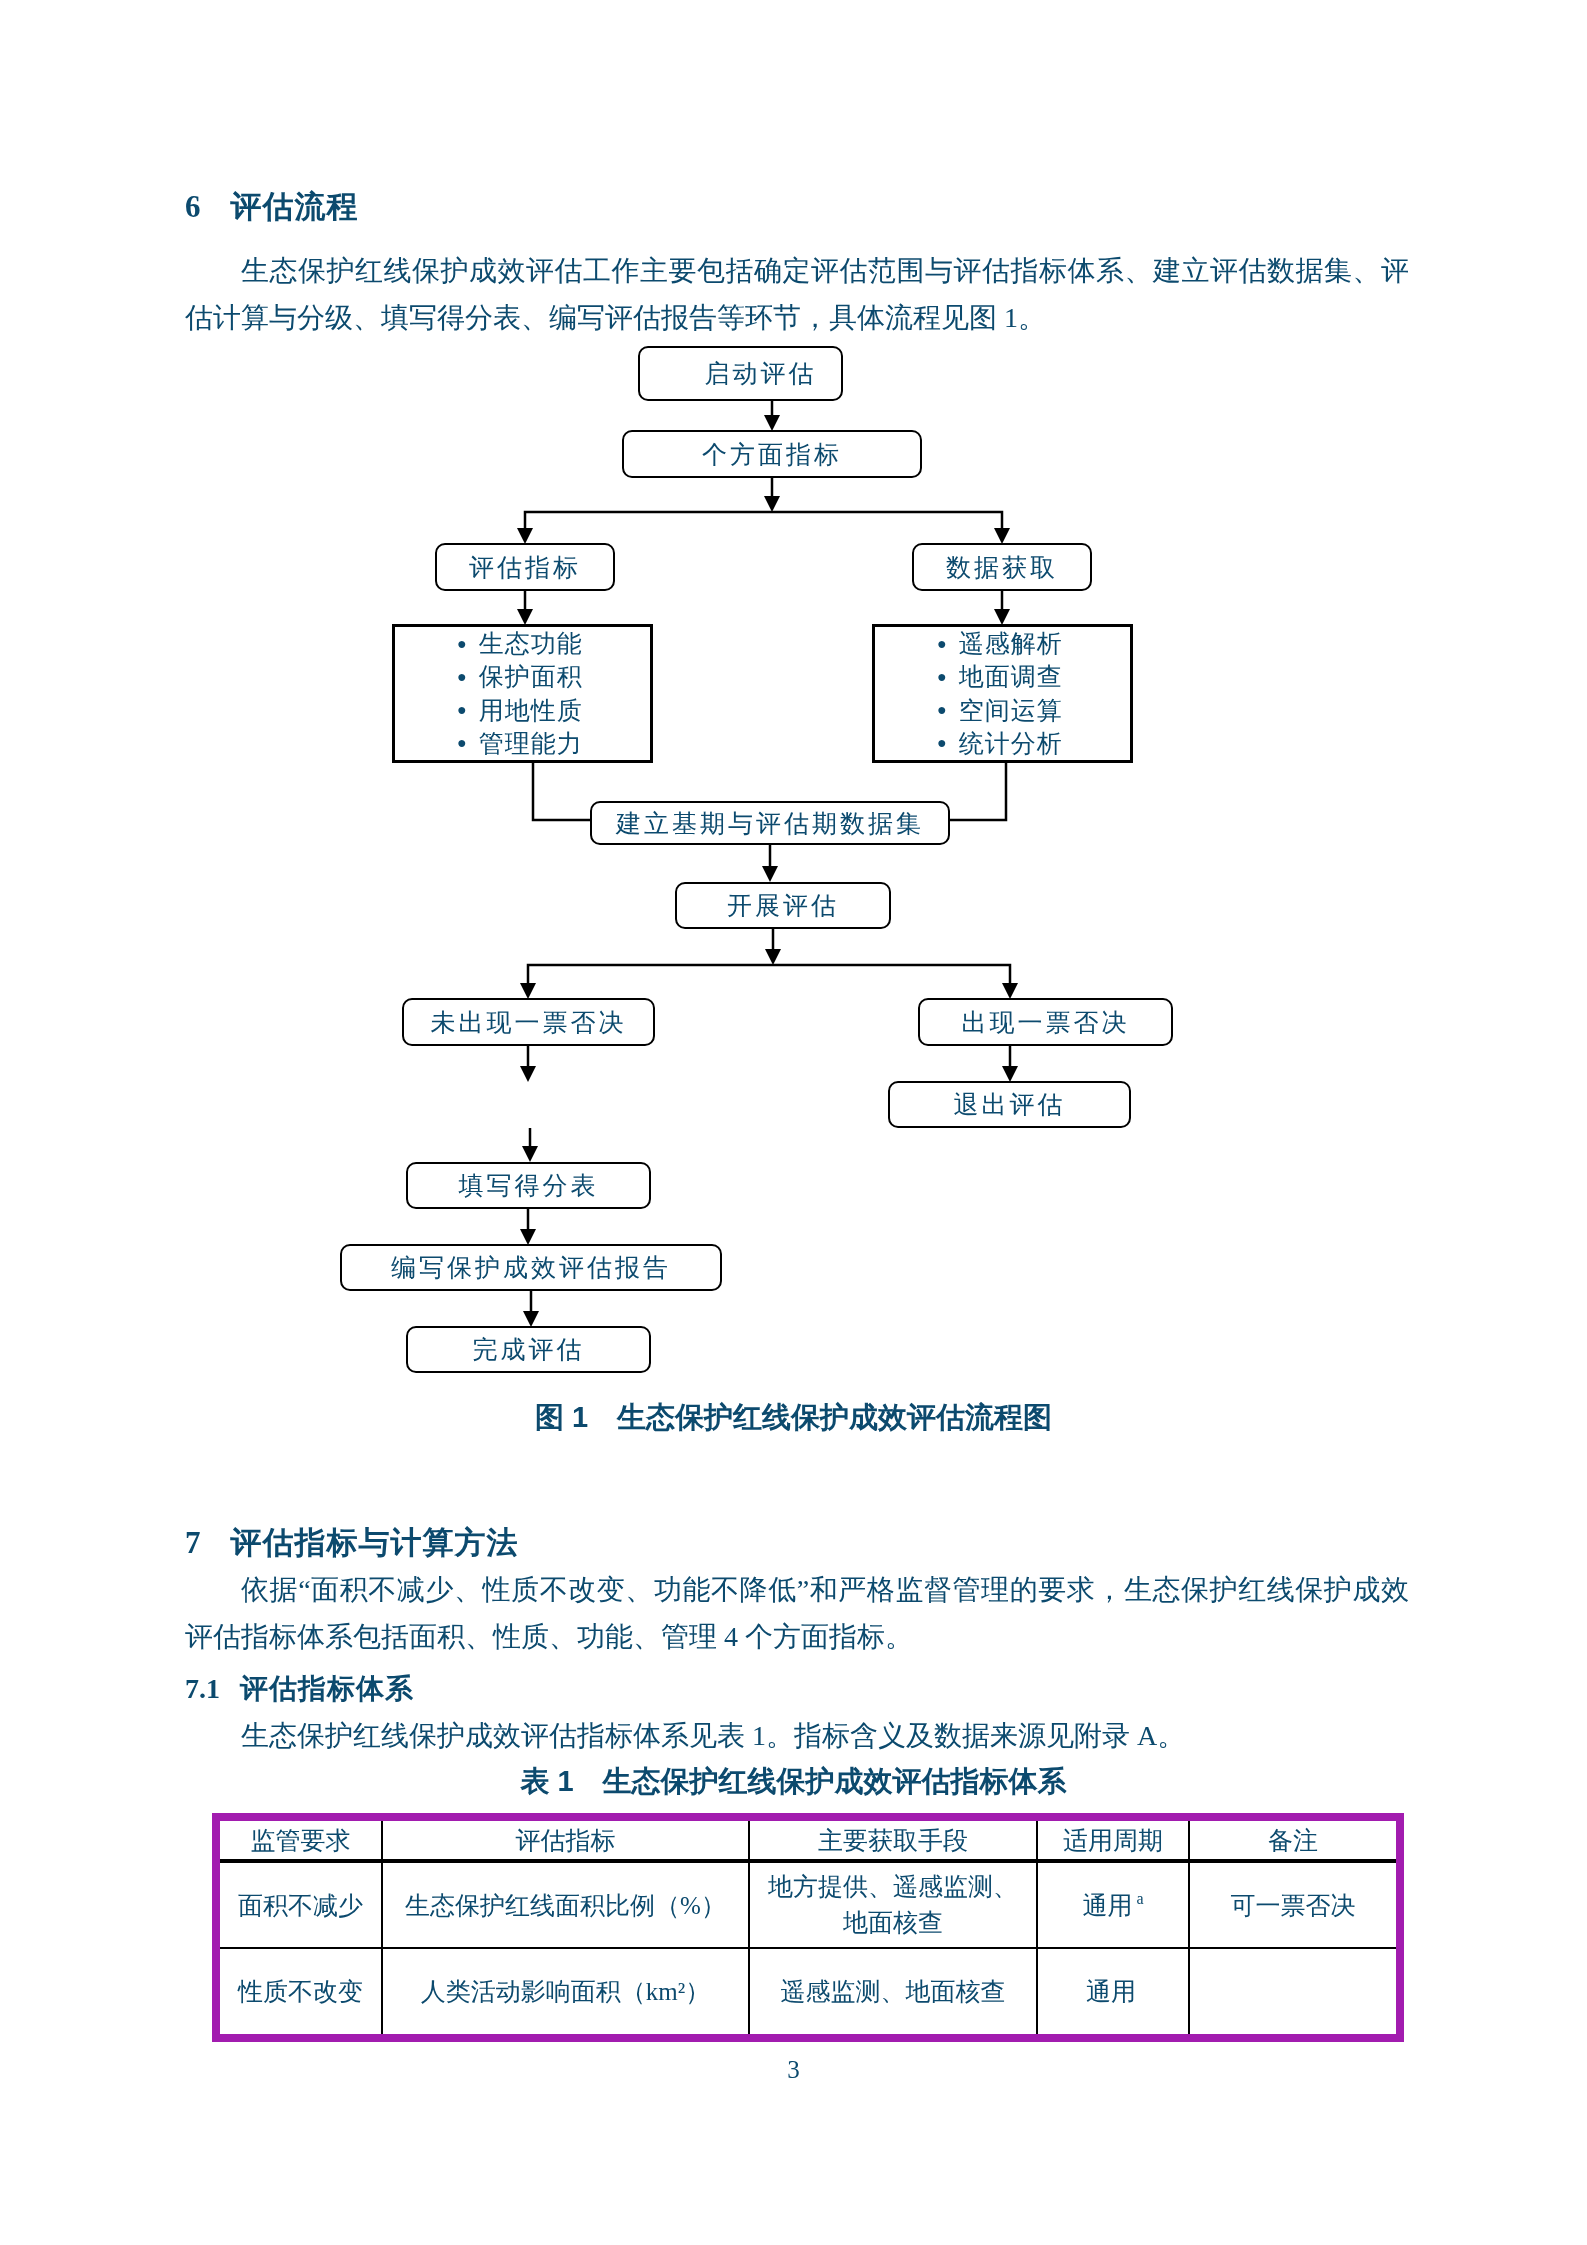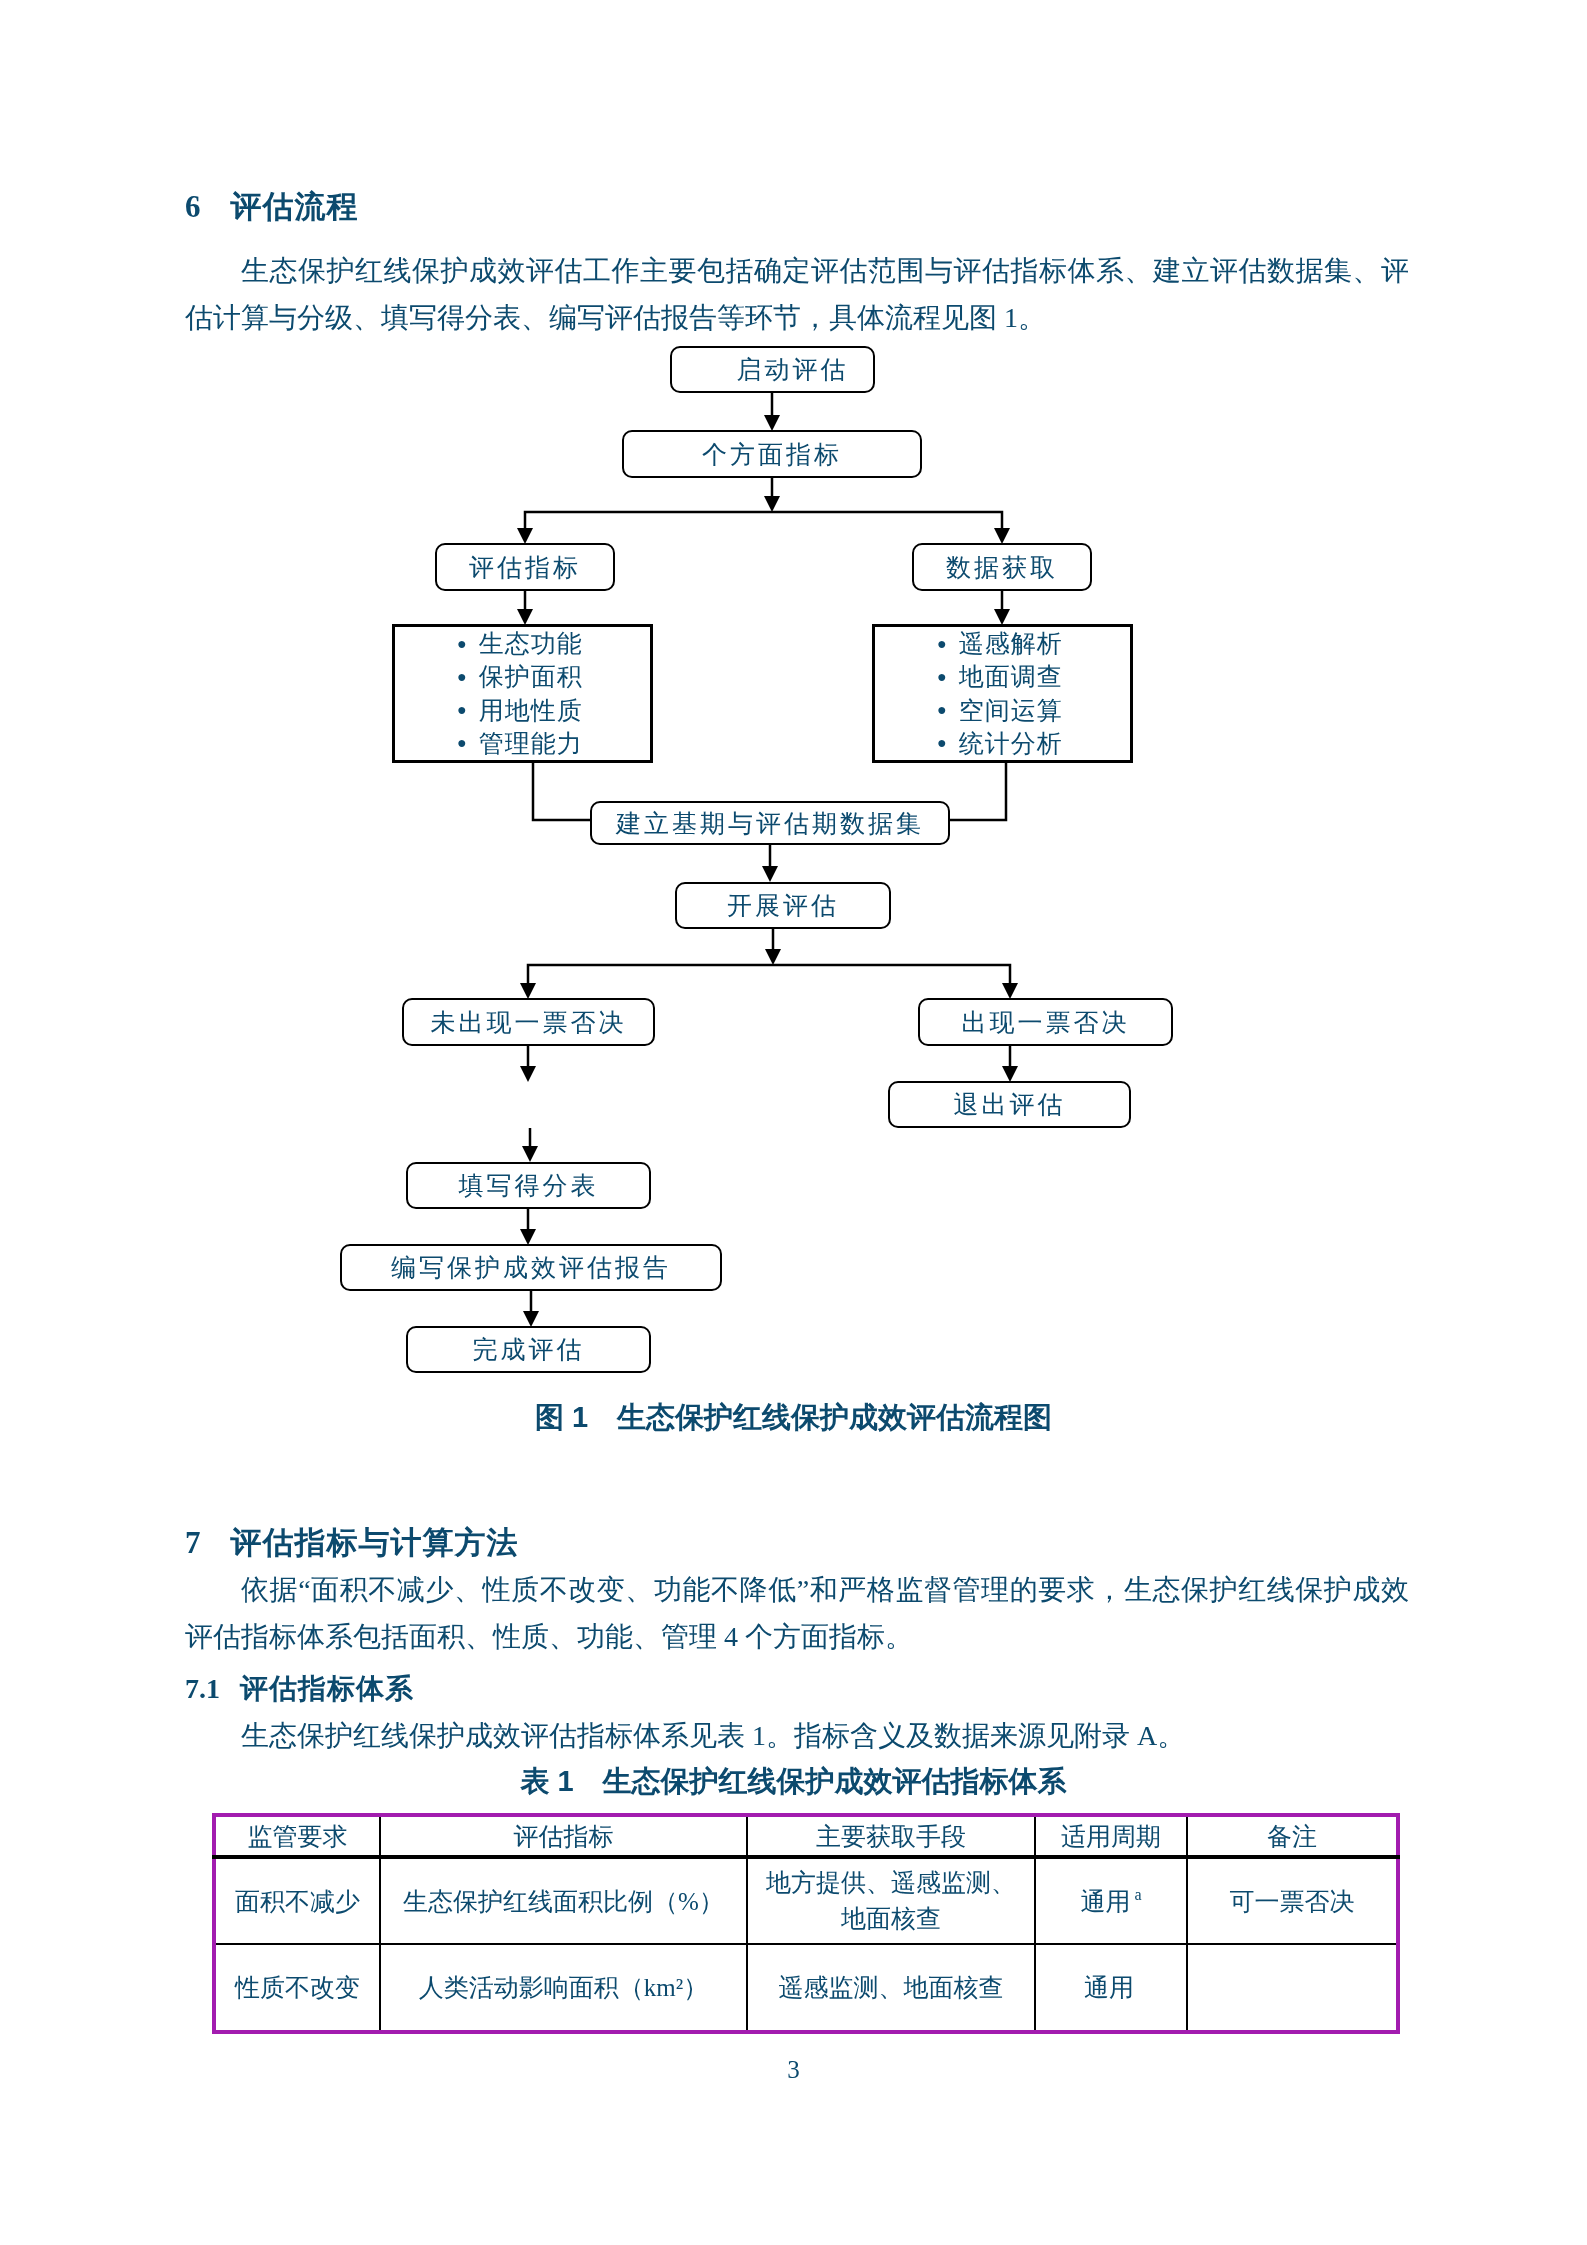--- a/index.html
+++ b/index.html
@@ -39,21 +39,21 @@
     display:flex; align-items:center; justify-content:center;
     font-size:25px; letter-spacing:3px; white-space:nowrap;
   }
   .node.rect {
     border-radius:0; border-width:3px; letter-spacing:1px;
     flex-direction:column; align-items:flex-start; justify-content:center;
     padding-left:62px;
   }
   .bullet-item { display:flex; align-items:center; height:34px; }
   .dot { font-size:16px; margin-right:11px; line-height:1; }
-  #n-start   { left:670px; top:346px;  width:205px; height:47px;padding-left:40px; }
+  #n-start   { left:638px; top:346px;  width:205px; height:55px;padding-left:40px; }
   #n-scope   { left:622px; top:430px;  width:300px; height:48px; }
   #n-ind     { left:435px; top:543px;  width:180px; height:48px; }
   #n-acq     { left:912px; top:543px;  width:180px; height:48px; }
   #n-indlist { left:392px; top:624px;  width:261px; height:139px; }
   #n-acqlist { left:872px; top:624px;  width:261px; height:139px; }
   #n-dataset { left:590px; top:801px;  width:360px; height:44px; }
   #n-conduct { left:675px; top:882px;  width:216px; height:47px; }
   #n-noveto  { left:402px; top:998px;  width:253px; height:48px; }
   #n-veto    { left:883px; top:998px;  width:255px; height:48px;margin-left:35px; }
   #n-calc    { left:338px; top:1081px; width:384px; height:47px; }
@@ -61,21 +61,21 @@
   #n-score   { left:406px; top:1162px; width:245px; height:47px; }
   #n-report  { left:340px; top:1244px; width:382px; height:47px; }
   #n-finish  { left:406px; top:1326px; width:245px; height:47px; }
   
   .tbl {
     position:absolute; left:212px; top:1813px; width:1184px;
     border-collapse:collapse; table-layout:fixed;
     font-size:25px; text-align:center;
   }
   .tbl, .tbl tr, .tbl th, .tbl td { border:2px solid #000; }
-  .tbl { border:4px solid #a21caf;padding-left:28px; }
+  .tbl { border:8px solid #a21caf;padding-left:28px; }
   .tbl thead th { border-bottom:4px solid #000; height:38px; font-weight:normal; padding:0; }
   .tbl td { padding:0 10px; }
   .tbl .r1 td { height:84px; }
   .tbl .r2 td { height:85px; }
   .cell-method { line-height:36px; }
   sup.note { font-size:16px; vertical-align:super; margin-left:4px; }
   .pagenum { position:absolute; top:2056px; left:0; width:100%; text-align:center; font-size:25px; }
 </style>
 </head>
 <body>

